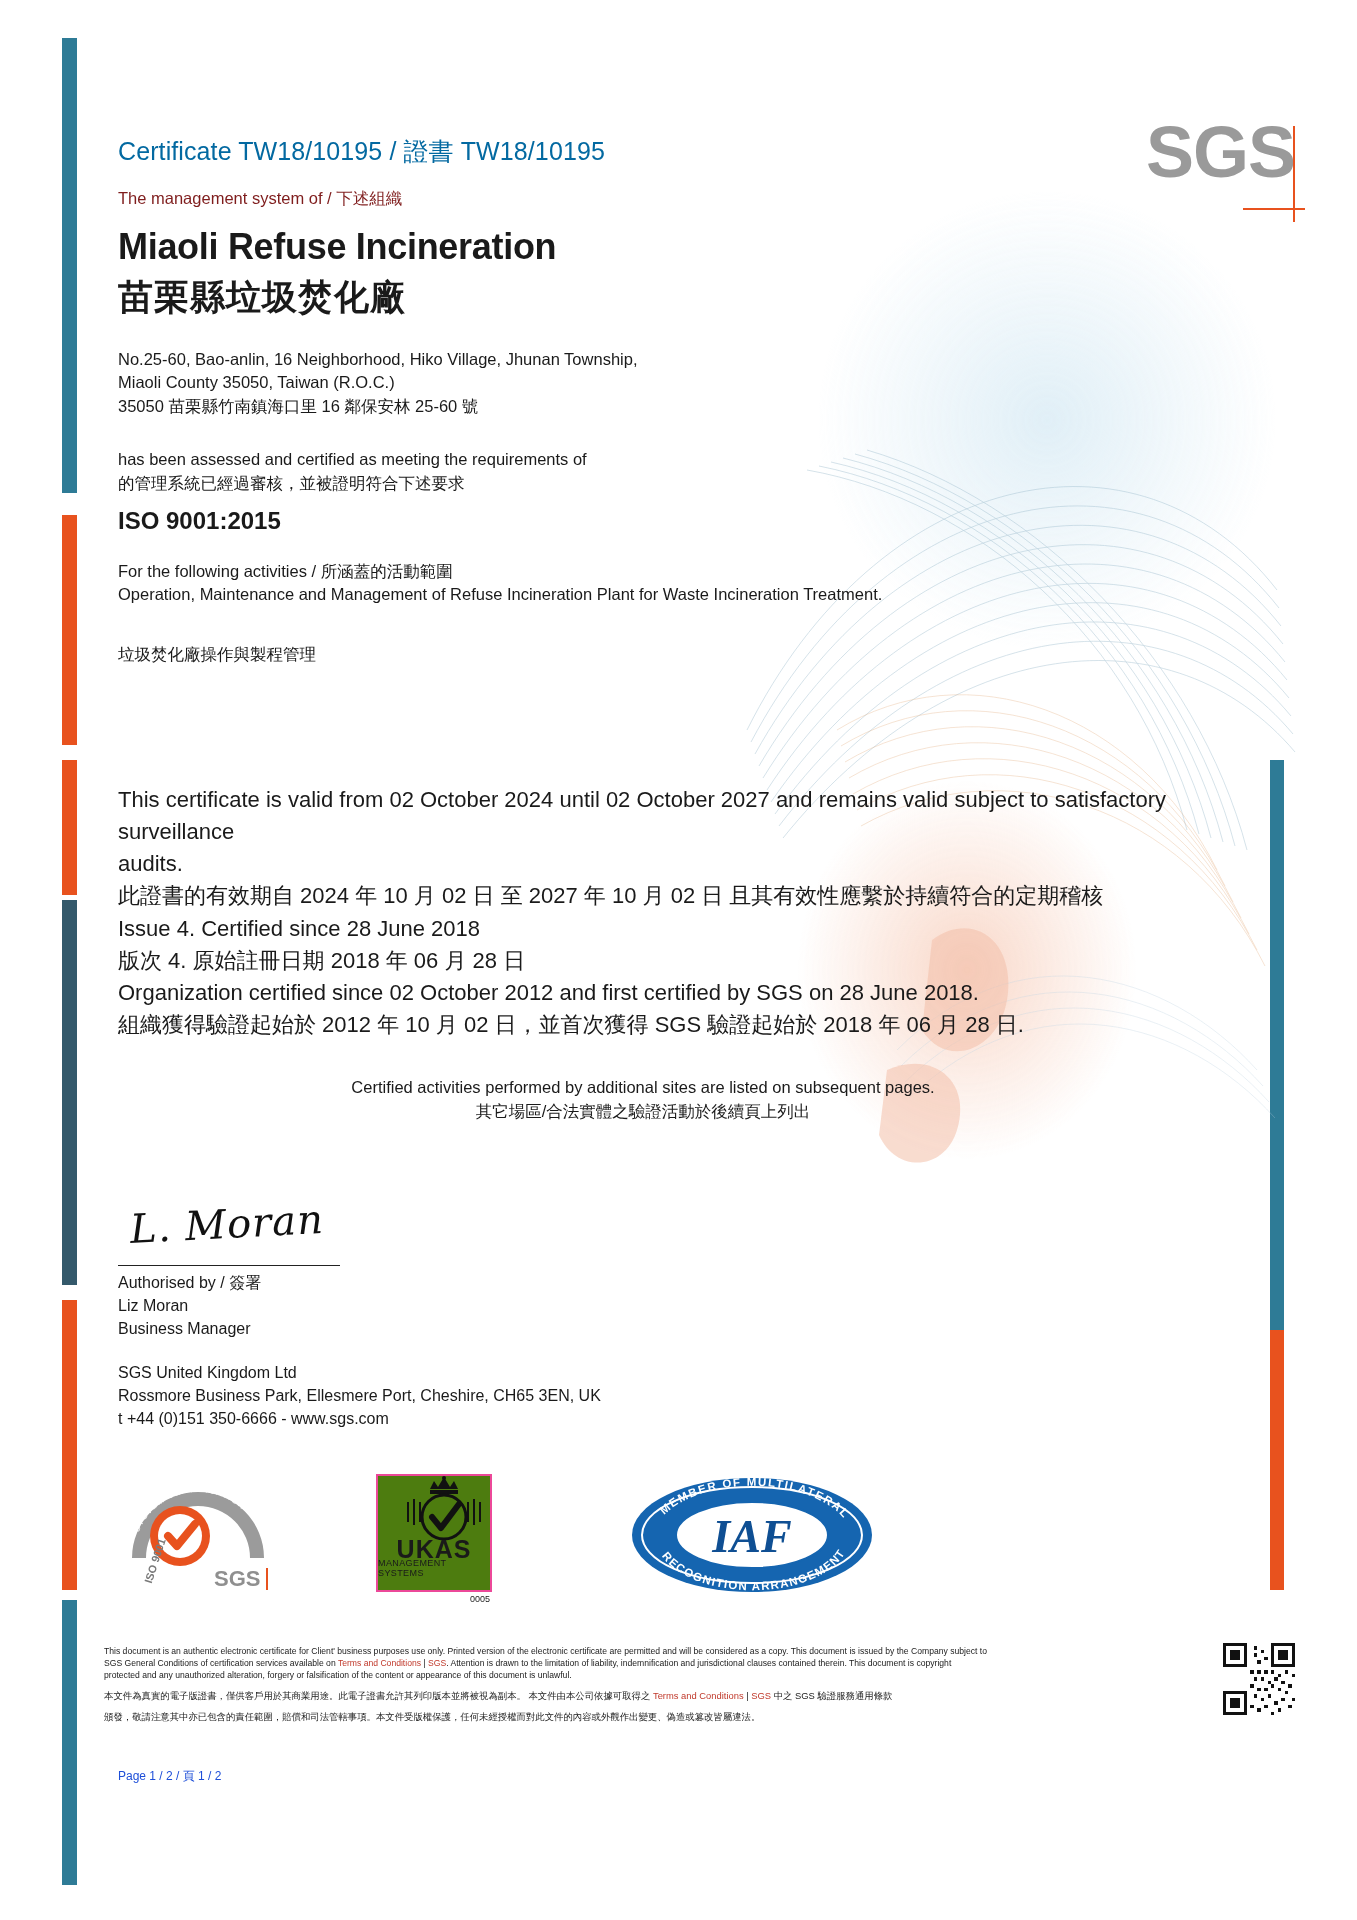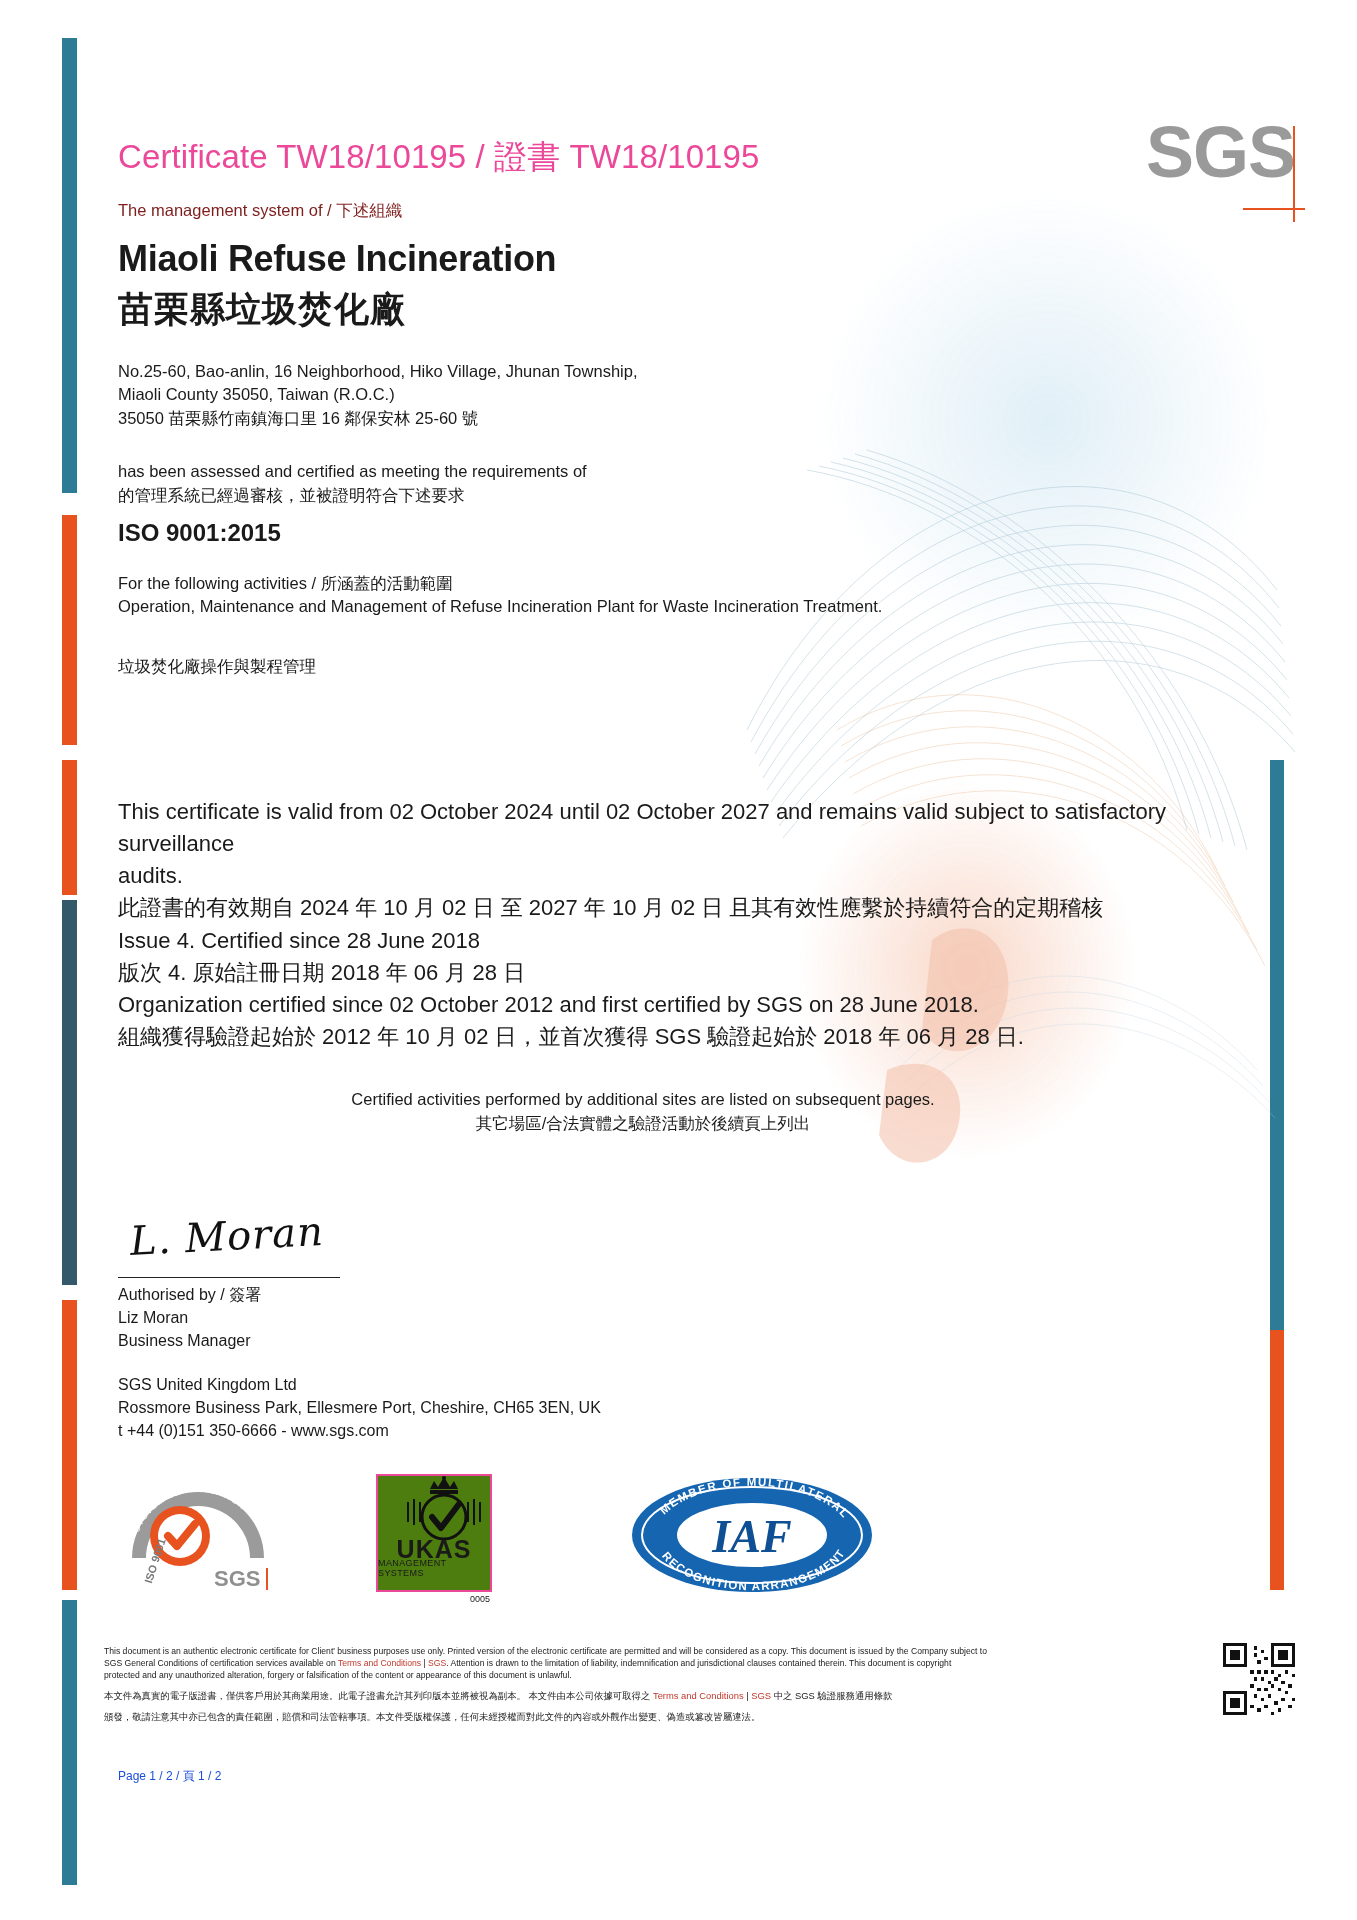--- a/index.html
+++ b/index.html
@@ -39,22 +39,22 @@
 
   
   .content {
     position: absolute;
     left: 118px;
     top: 135px;
     width: 1050px;
   }
 
   .cert-line {
-    font-size: 33px;
-    color: #ec4899;
+    font-size: 25px;
+    color: #0369a1;
     letter-spacing: 0.1px;
   }
   .sub-line {
     font-size: 16.5px;
     margin-top: 20px;
     color: #7f1d1d;
   }
   .org-en {
     font-size: 36px;
     font-weight: bold;

